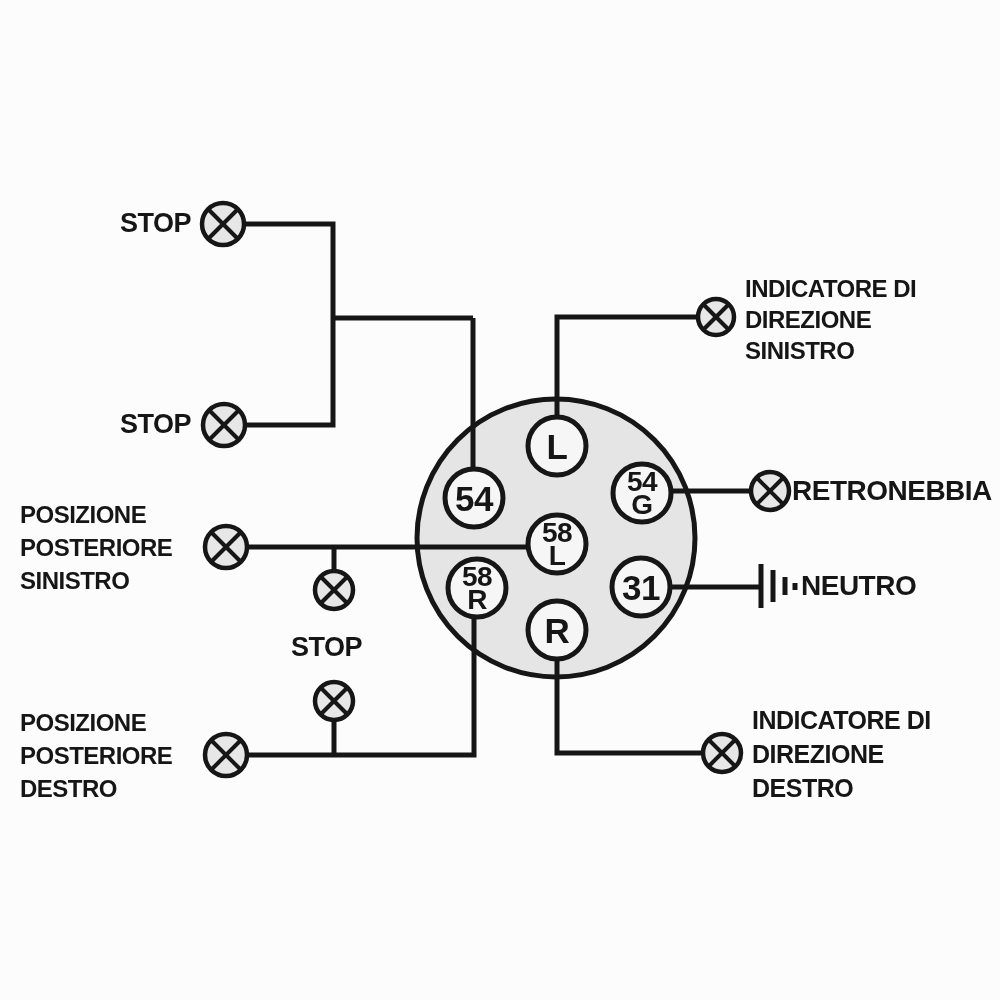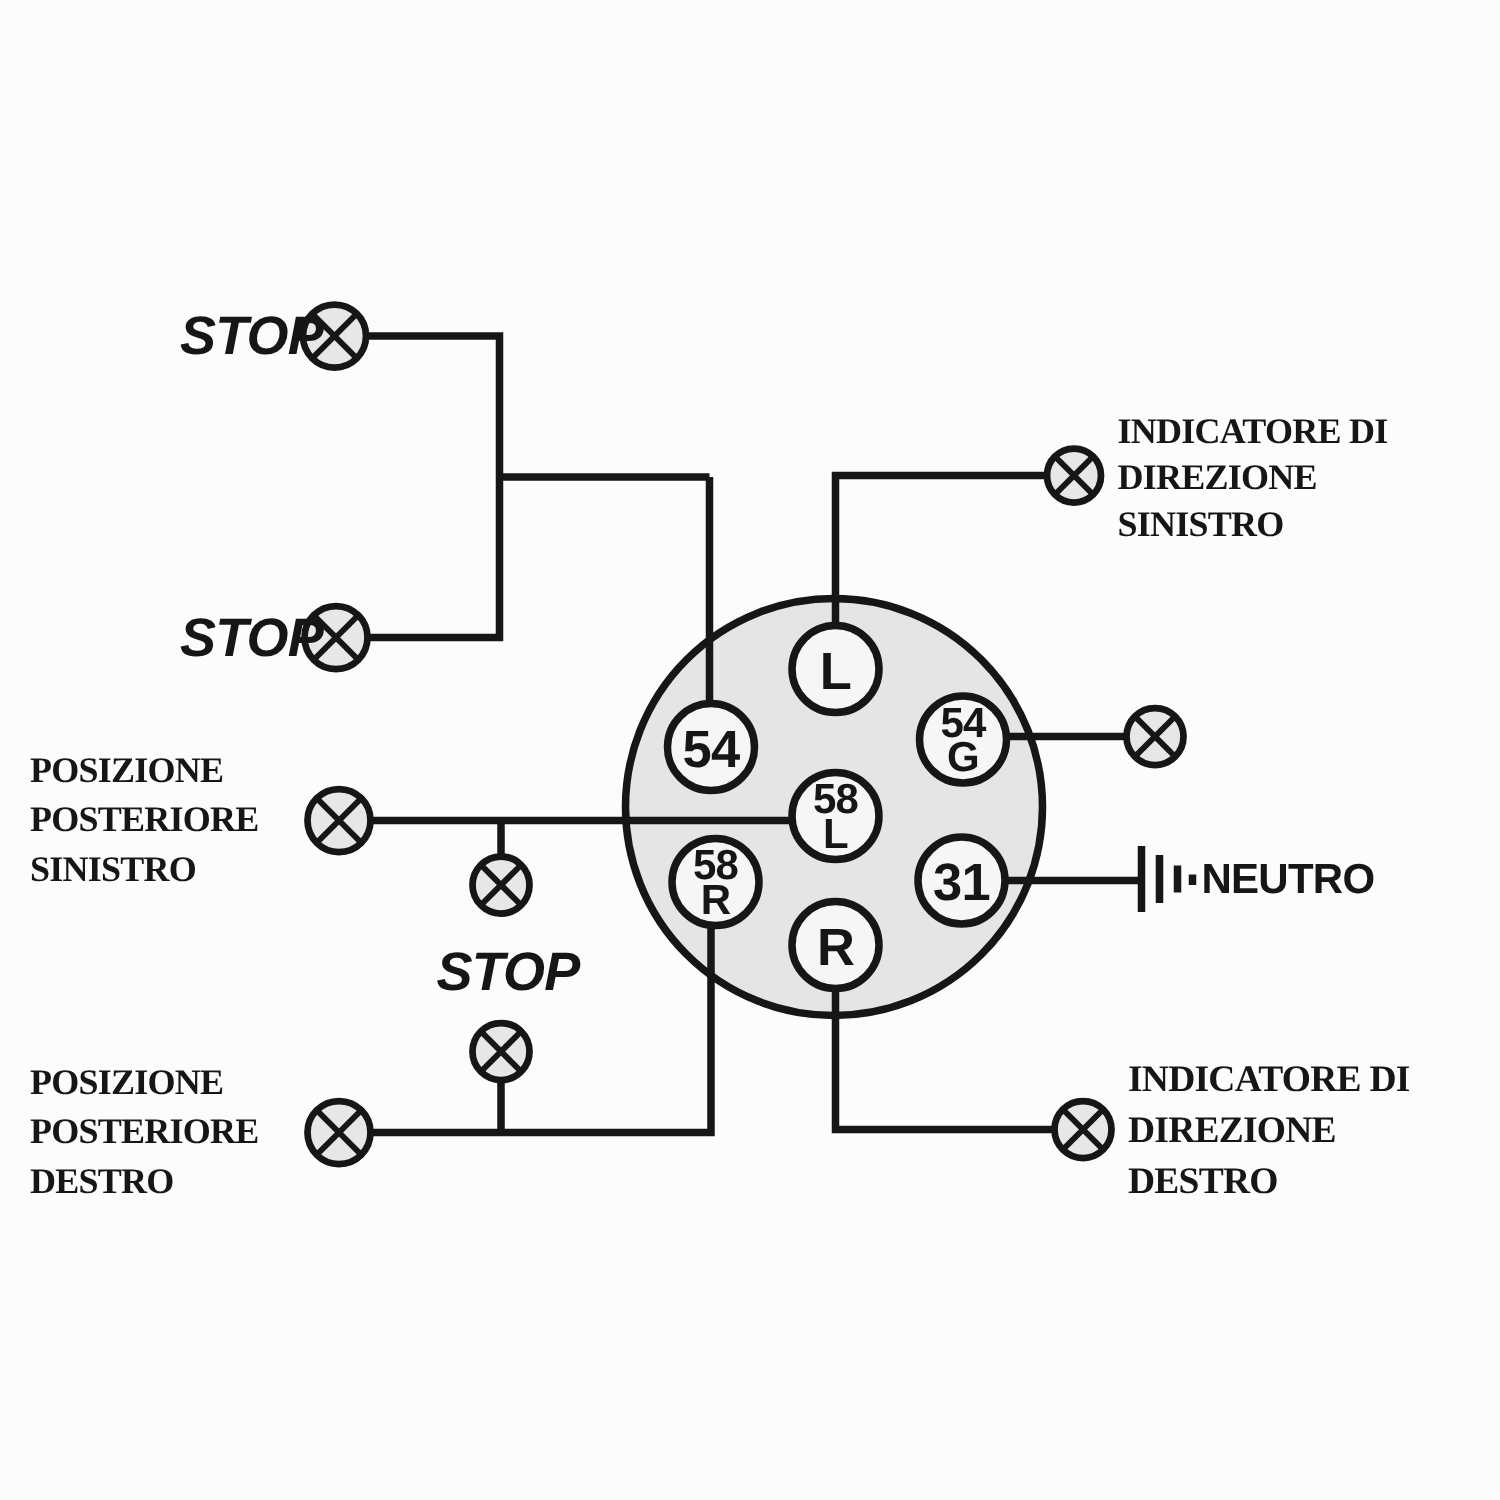--- a/index.html
+++ b/index.html
@@ -15,26 +15,26 @@
   .wire { fill:none; stroke:var(--ink,#161616); stroke-width:5; stroke-linecap:butt; }
   .connector-body { fill:var(--connector-fill,#e5e5e5); stroke:var(--ink,#161616); stroke-width:5; }
   .pin circle { fill:var(--pin-fill,#f6f6f6); stroke:var(--ink,#161616); stroke-width:5; }
   .pin text { fill:var(--ink,#161616); font-family:"Liberation Sans",sans-serif; font-weight:bold; text-anchor:middle; letter-spacing:-0.5px; }
   .pin text.single { font-size:35px; }
   .pin text.duo { font-size:28px; }
   .lamp circle { fill:var(--lamp-fill,#e7e7e7); stroke:var(--ink,#161616); stroke-width:4.5; }
   .lamp line { stroke:var(--ink,#161616); stroke-width:4; }
   .ground line { stroke:var(--ink,#161616); stroke-width:5; }
   .lbl { position:absolute; white-space:nowrap; letter-spacing:-0.5px; }
-  .lbl .line { display:block;font-family:Liberation Serif, serif; }
+  .lbl .line { display:block; }
   .f24 { font-size:24px; line-height:31px; }
   .f25 { font-size:24px; line-height:33px; }
   .f25b { font-size:25px; line-height:34px; }
   .f28 { font-size:28px; line-height:31px; }
-  .f29 { font-size:36px; line-height:33px;font-style:italic; }
+  .f29 { font-size:27px; line-height:33px; }
 </style>
 </head>
 <body>
 
 <div class="stage">
 
   <svg width="1000" height="1000" viewBox="0 0 1000 1000">
 
     <circle class="connector-body" cx="556" cy="538" r="139"></circle>
 
@@ -137,20 +137,21 @@
   <div class="lbl f29" style="left:120px; top:207px;">STOP</div>
 
   <div class="lbl f29" style="left:120px; top:408px;">STOP</div>
 
   <div class="lbl f24" style="left:745px; top:273px;">
     <span class="line">INDICATORE DI</span>
     <span class="line">DIREZIONE</span>
     <span class="line">SINISTRO</span>
   </div>
 
+  <div class="lbl f28" style="left:792px; top:475px;">RETRONEBBIA</div>
 
   <div class="lbl f28" style="left:801px; top:570px;text-align:right;">NEUTRO</div>
 
   <div class="lbl f25" style="left:20px; top:498px;">
     <span class="line">POSIZIONE</span>
     <span class="line">POSTERIORE</span>
     <span class="line">SINISTRO</span>
   </div>
 
   <div class="lbl f29" style="left:291px; top:631px;">STOP</div>

